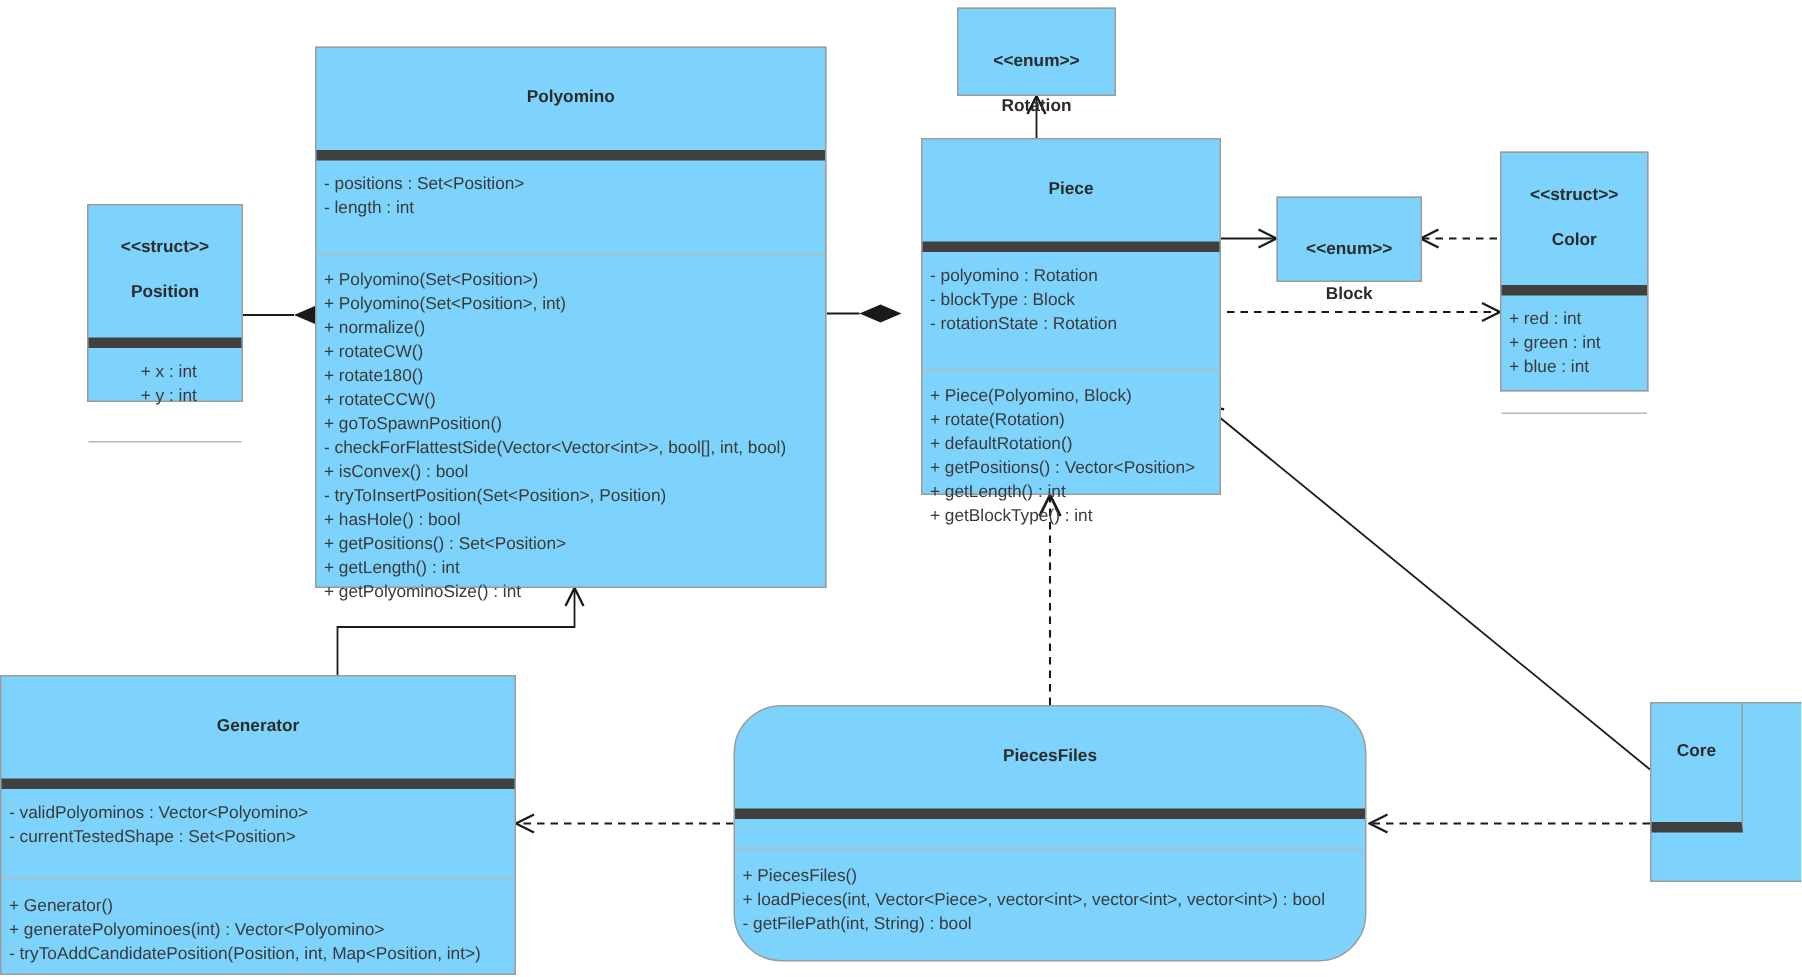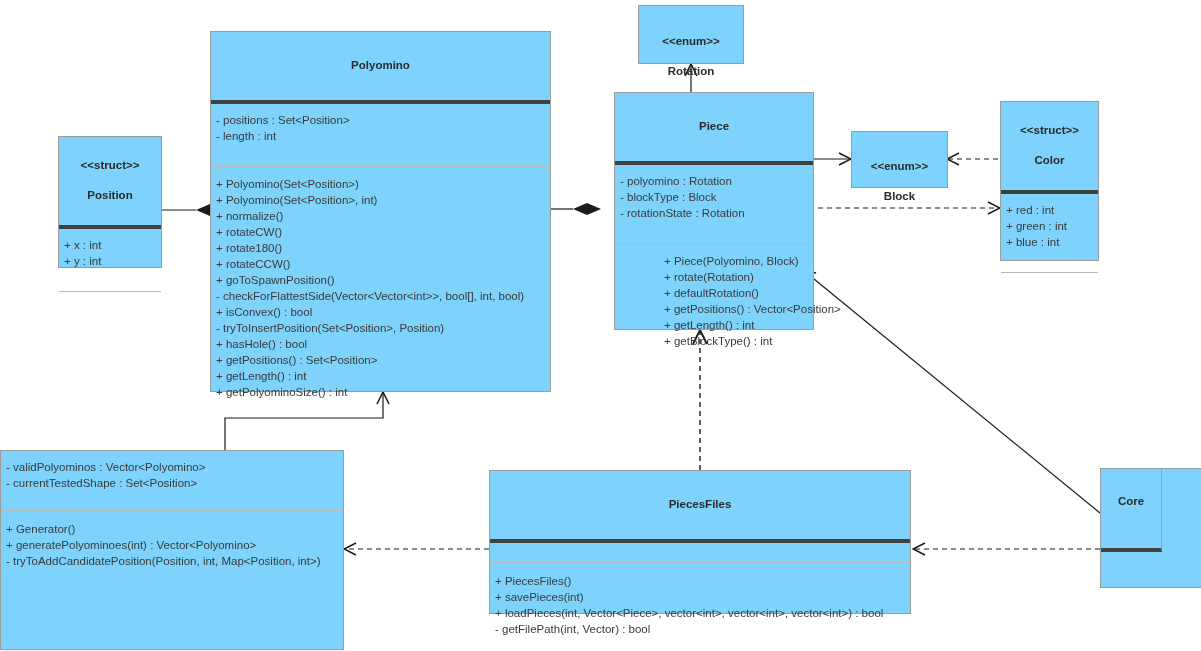--- a/index.html
+++ b/index.html
@@ -32,21 +32,21 @@
     z-index: 2;
   }
   .uml-header {
     box-sizing: border-box;
     text-align: center;
     font-weight: bold;
     font-size: 11.5px;
     color: #2b2b2b;
     line-height: 15px;
     padding: 6px 4px 7px 4px;
-    border-bottom: 4px solid #404040;
+    border-bottom: 7px solid #404040;
     white-space: pre-line;
   }
   .uml-header.noborder { border-bottom: none; }
   .uml-section {
     box-sizing: border-box;
     padding: 8px 0 8px 5px;
     font-size: 11.5px;
     color: #3a3a3a;
     line-height: 16px;
     border-bottom: 1px solid #b8b8b8;
@@ -117,21 +117,21 @@
     <g>
       <line x1="1100" y1="513" x2="803" y2="270" stroke="#1a1a1a" stroke-width="1.2" marker-end="url(#openArrow)"></line>
     </g>
   </svg>
 
   <div class="uml-box" style="left:58px; top:136px; width:104px; height:132px;">
     <div class="uml-header">
       <span class="title-stereo">&lt;&lt;struct&gt;&gt;</span>
       <span class="title-name">Position</span>
     </div>
-    <div class="uml-section" style="height:63px;">
+    <div class="uml-section" style="height:63px;text-align:center;">
       <div class="uml-line">+ x : int</div>
       <div class="uml-line">+ y : int</div>
     </div>
     <div class="uml-section last empty"></div>
   </div>
 
   <div class="uml-box" style="left:210px; top:31px; width:341px; height:361px;">
     <div class="uml-header" style="padding-top:11px; padding-bottom:12px;">
       <span class="title-name">Polyomino</span>
     </div>
@@ -166,21 +166,21 @@
 
   <div class="uml-box" style="left:614px; top:92px; width:200px; height:238px;">
     <div class="uml-header" style="padding-top:11px; padding-bottom:12px;">
       <span class="title-name">Piece</span>
     </div>
     <div class="uml-section" style="height:79px;">
       <div class="uml-line">- polyomino : Rotation</div>
       <div class="uml-line">- blockType : Block</div>
       <div class="uml-line">- rotationState : Rotation</div>
     </div>
-    <div class="uml-section last" style="padding-top:9px;margin-left:44px;">
+    <div class="uml-section last" style="padding-top:9px;">
       <div class="uml-line">+ Piece(Polyomino, Block)</div>
       <div class="uml-line">+ rotate(Rotation)</div>
       <div class="uml-line">+ defaultRotation()</div>
       <div class="uml-line">+ getPositions() : Vector&lt;Position&gt;</div>
       <div class="uml-line">+ getLength() : int</div>
       <div class="uml-line">+ getBlockType() : int</div>
     </div>
   </div>
 
   <div class="uml-box" style="left:851px; top:131px; width:97px; height:57px;">
@@ -197,41 +197,43 @@
     </div>
     <div class="uml-section" style="height:79px;">
       <div class="uml-line">+ red : int</div>
       <div class="uml-line">+ green : int</div>
       <div class="uml-line">+ blue : int</div>
     </div>
     <div class="uml-section last empty"></div>
   </div>
 
   <div class="uml-box" style="left:0px; top:450px; width:344px; height:200px;">
+    <div class="uml-header" style="padding-top:11px; padding-bottom:12px;">
+      <span class="title-name">Generator</span>
+    </div>
     <div class="uml-section" style="height:60px;">
       <div class="uml-line">- validPolyominos : Vector&lt;Polyomino&gt;</div>
       <div class="uml-line">- currentTestedShape : Set&lt;Position&gt;</div>
     </div>
     <div class="uml-section last" style="padding-top:10px;">
       <div class="uml-line">+ Generator()</div>
       <div class="uml-line">+ generatePolyominoes(int) : Vector&lt;Polyomino&gt;</div>
       <div class="uml-line">- tryToAddCandidatePosition(Position, int, Map&lt;Position, int&gt;)</div>
     </div>
   </div>
 
-  <div class="uml-box" style="left:489px; top:470px; width:422px; height:144px;">
+  <div class="uml-box" style="left:489px; top:470px; width:422px; height:171px;border-radius:32px;">
     <div class="uml-header" style="padding-top:11px; padding-bottom:12px;">
       <span class="title-name">PiecesFiles</span>
     </div>
     <div class="uml-section empty" style="height:20px;"></div>
     <div class="uml-section last" style="padding-top:10px;">
       <div class="uml-line">+ PiecesFiles()</div>
-      <div class="uml-line">+ savePieces(int)</div>
       <div class="uml-line">+ loadPieces(int, Vector&lt;Piece&gt;, vector&lt;int&gt;, vector&lt;int&gt;, vector&lt;int&gt;) : bool</div>
-      <div class="uml-line">- getFilePath(int, Vector) : bool</div>
+      <div class="uml-line">- getFilePath(int, String) : bool</div>
     </div>
   </div>
 
   <div class="uml-box" style="left:1100px; top:468px; width:160px; height:120px;">
     <div class="uml-header" style="padding-top:10px; padding-bottom:24px; width:61px; border-right:1px solid #9c9c9c;">
       <span class="title-name">Core</span>
     </div>
     <div class="uml-section last empty" style="height:80px;"></div>
   </div>
 

